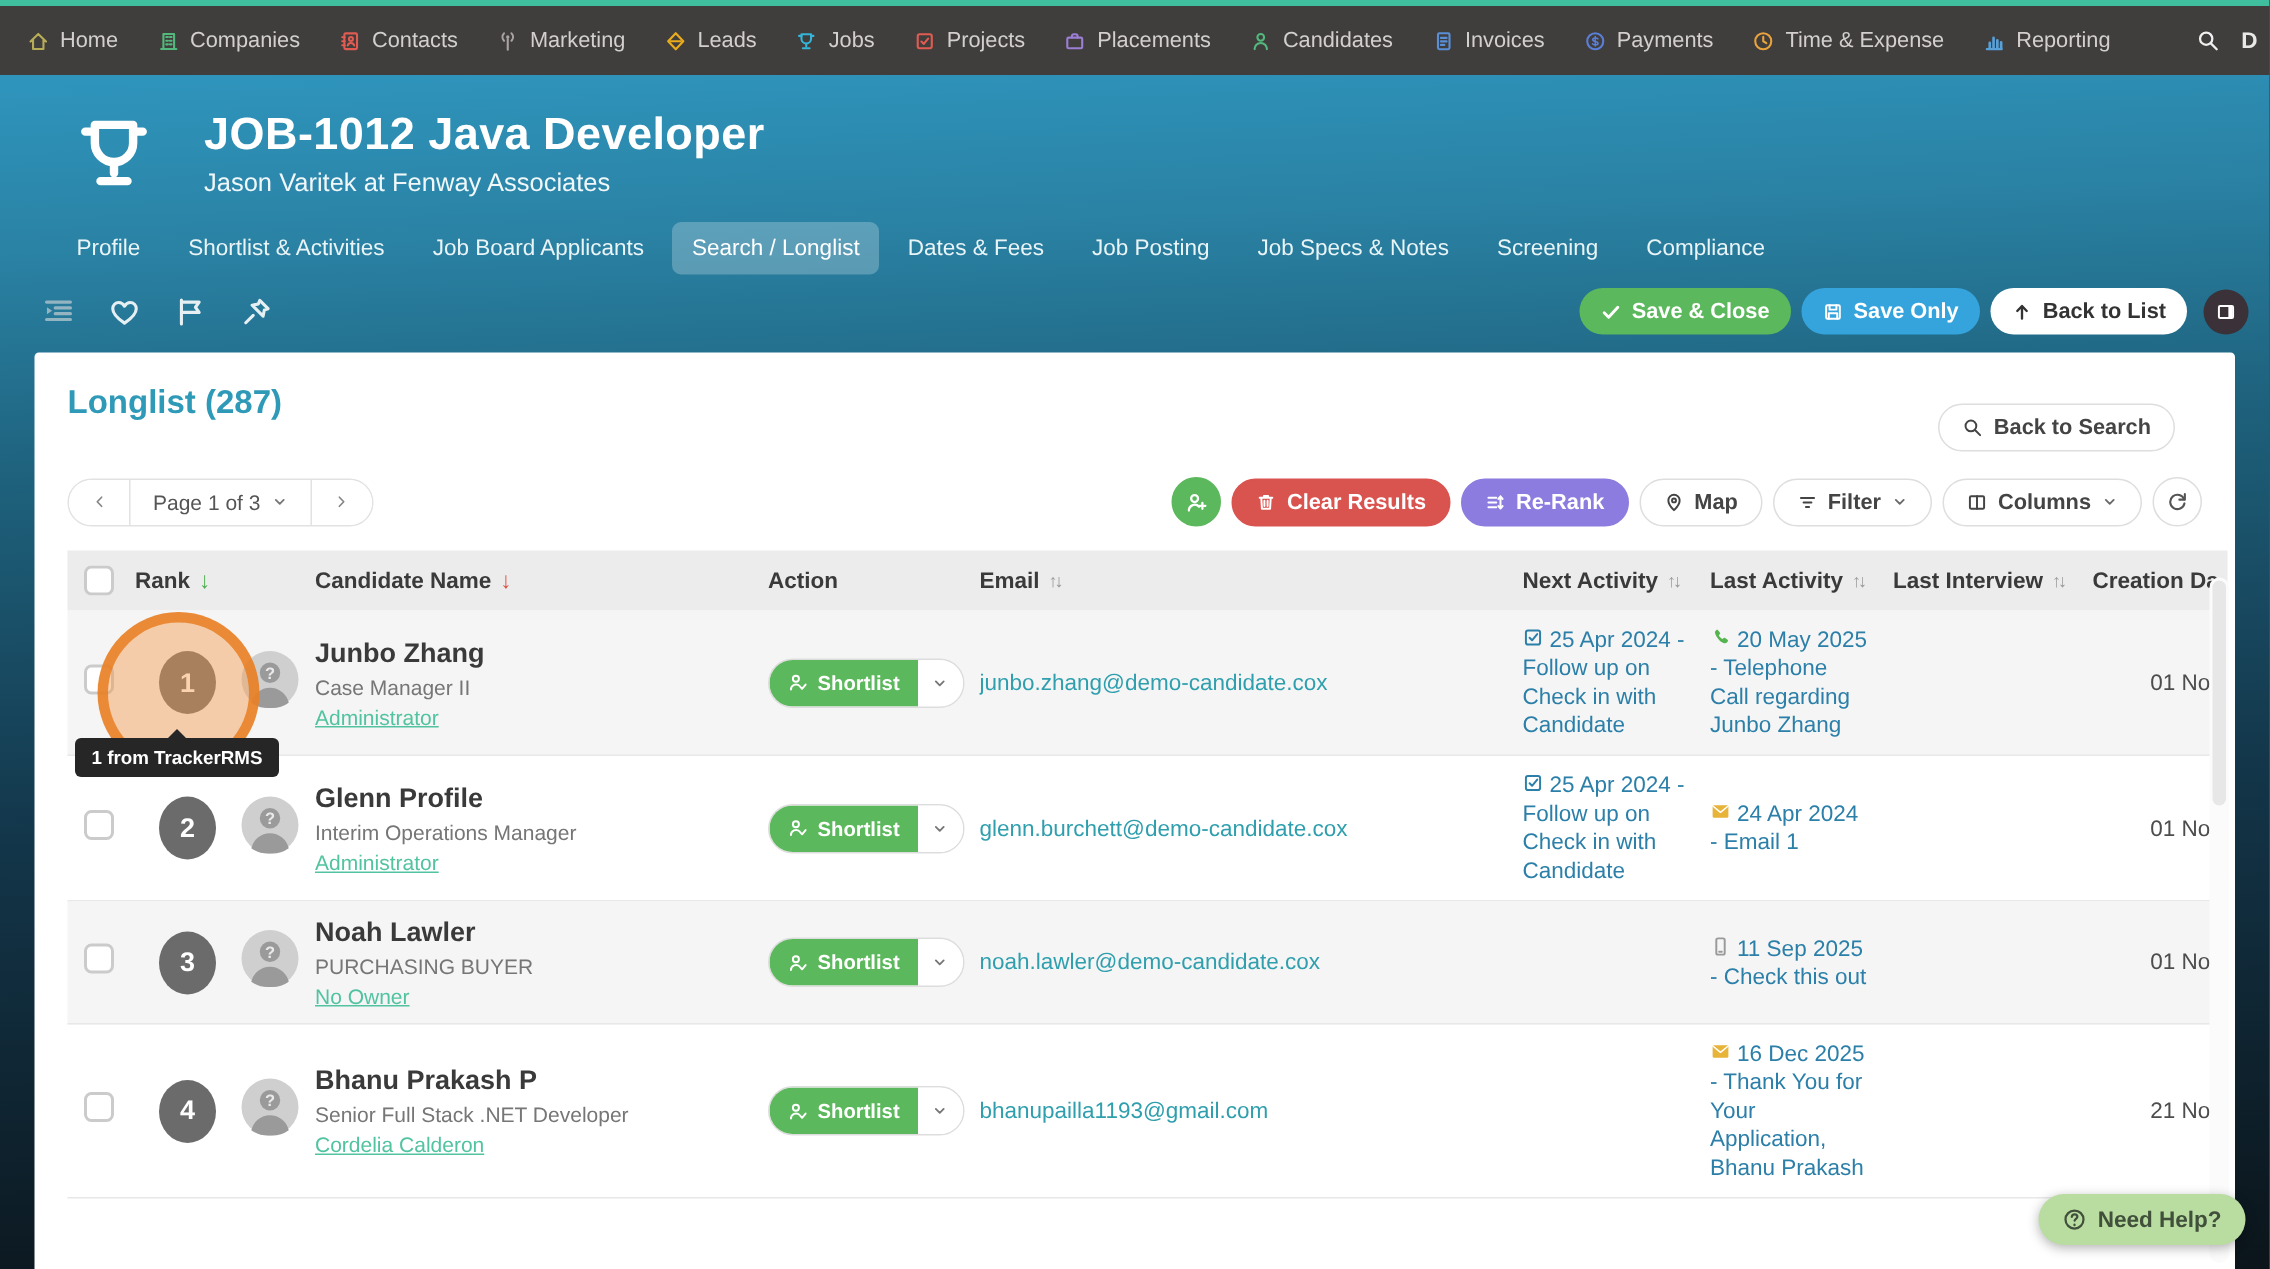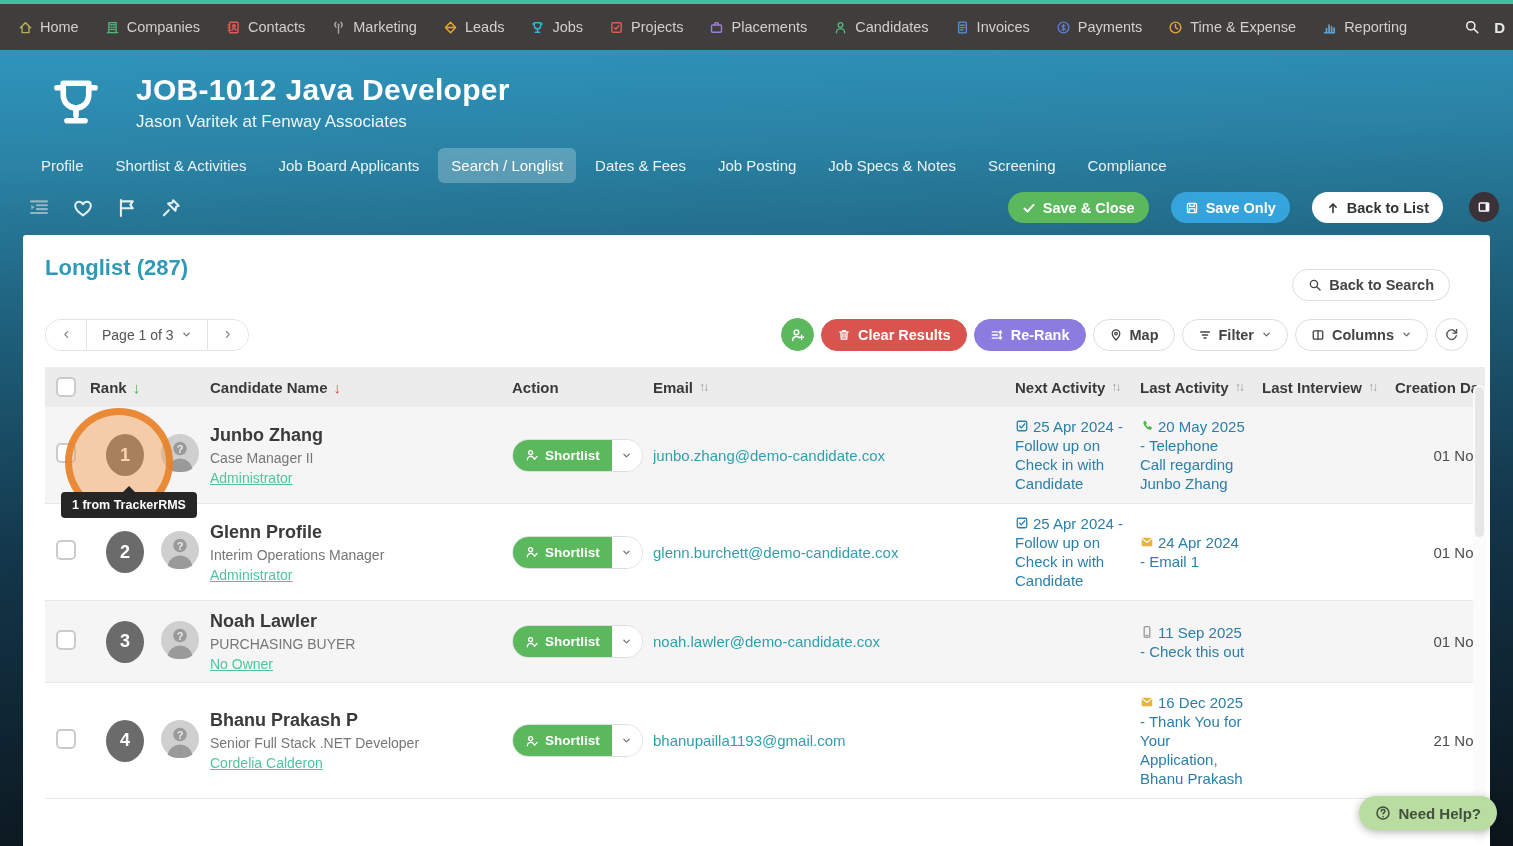--- a/index.html
+++ b/index.html
@@ -19,29 +19,29 @@
   .icn { width:1em; height:1em; display:block; }
 
   
   .hero { height:796px; display:flex; flex-direction:column;
     background:linear-gradient(178deg,#2f95bd 0%,#2a82a4 14%,#1e617c 32%,#13364a 60%,#0b141a 100%); }
   .hero-head { display:flex; align-items:center; gap:30px; padding:22px 0 0 46px; }
   .trophy { color:#fff; font-size:60px; display:inline-flex; }
   .hero-titles h1 { color:#fff; font-size:30px; font-weight:bold; letter-spacing:.3px; }
   .hero-sub { color:rgba(255,255,255,.93); font-size:17px; margin-top:5px; }
 
-  .tabs { display:flex; gap:6px; padding:0 28px; margin-top:16px; }
+  .tabs { display:flex; gap:6px; padding:0 38px; margin-top:16px; }
   .tab { color:#e9f4f7; font-size:15px; padding:9px 13px; border-radius:6px; cursor:pointer; white-space:nowrap; }
   .tab.active { background:rgba(255,255,255,.24); color:#fff; }
 
   .quickbar { display:flex; align-items:center; padding:0 14px 0 28px; margin-top:9px; }
   .qb-icons { display:flex; align-items:center; gap:22px; }
   .qb-icons .qi { font-size:22px; color:#e6eff2; display:inline-flex; cursor:pointer; }
   .qb-icons .qi.muted { color:#93b4c1; }
-  .qb-actions { margin-left:auto; display:flex; align-items:flex-start; gap:22px; }
+  .qb-actions { margin-left:auto; display:flex; align-items:flex-end; gap:7px; }
   .btn { display:inline-flex; align-items:center; gap:7px; border:none; border-radius:16px;
     height:31px; padding:0 14px; font-size:14.5px; font-weight:bold; cursor:pointer;
     font-family:inherit; }
   .btn .bicon { font-size:14px; display:inline-flex; }
   .btn.green { background:var(--green); color:#fff; }
   .btn.blue { background:var(--blue); color:#fff; }
   .btn.white { background:#fff; color:#333; }
   .btn.dark-circle { width:30px; height:30px; padding:0; border-radius:50%;
     background:#3b3138; color:#fff; justify-content:center; margin-left:4px; }
 
@@ -103,21 +103,21 @@
   .split-caret { background:#fff; border:none; width:30px; color:#777; display:inline-flex;
     align-items:center; justify-content:center; font-size:11px; cursor:pointer; }
   .email { font-size:15px; color:var(--link-teal); cursor:pointer; overflow:hidden; white-space:nowrap; }
   .activity { font-size:15px; color:var(--act-blue); line-height:19px; padding-right:16px; cursor:pointer; }
   .activity .aicon { font-size:14px; display:inline-block; vertical-align:-1px; margin-right:4px; }
   .creation { font-size:15px; color:#4d4d4d; text-align:right; padding-right:4px; white-space:nowrap; }
 
   
   .hl-ring { position:absolute; left:20px; top:1px; width:108px; height:108px; border-radius:50%;
     background:rgba(243,156,77,.45); border:7px solid rgba(231,126,34,.85); z-index:2; pointer-events:none; }
-  .hl-tip { position:absolute; left:16px; top:85px; background:#262626; color:#fff;
+  .hl-tip { position:absolute; left:5px; top:85px; background:#262626; color:#fff;
     font-size:12.5px; font-weight:bold; padding:6px 11px; border-radius:4px; z-index:3; white-space:nowrap; }
   .hl-tip::before { content:""; position:absolute; top:-6px; left:62px; border-left:6px solid transparent;
     border-right:6px solid transparent; border-bottom:6px solid #262626; }
 
   .vscroll { position:absolute; right:4px; top:150px; bottom:4px; width:13px; background:#fbfbfb;
     border-radius:7px; }
   .vscroll .thumb { width:9px; margin:2px auto; height:150px; background:#e7e7e7; border-radius:5px; }
 
   .need-help { position:fixed; right:16px; bottom:16px; background:var(--help-bg); color:#41503a;
     border:none; border-radius:18px; height:34px; padding:0 16px; font-size:15px; font-weight:bold;

